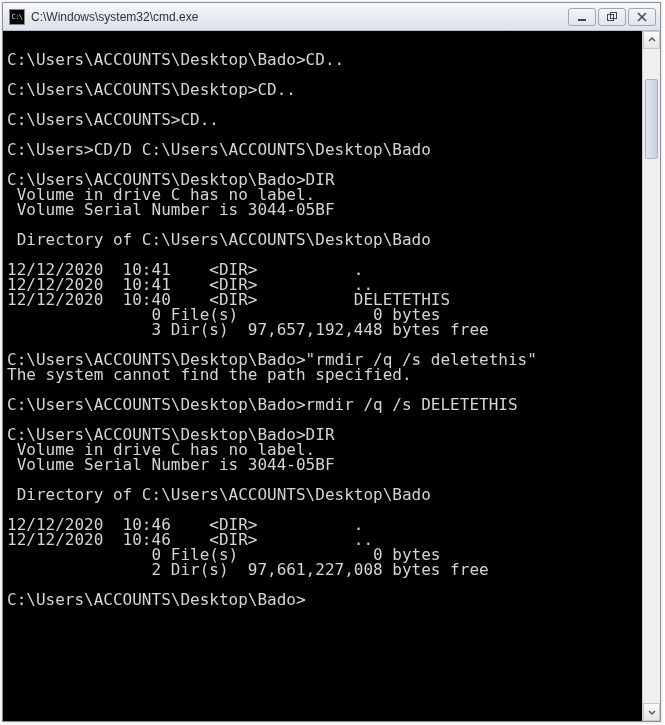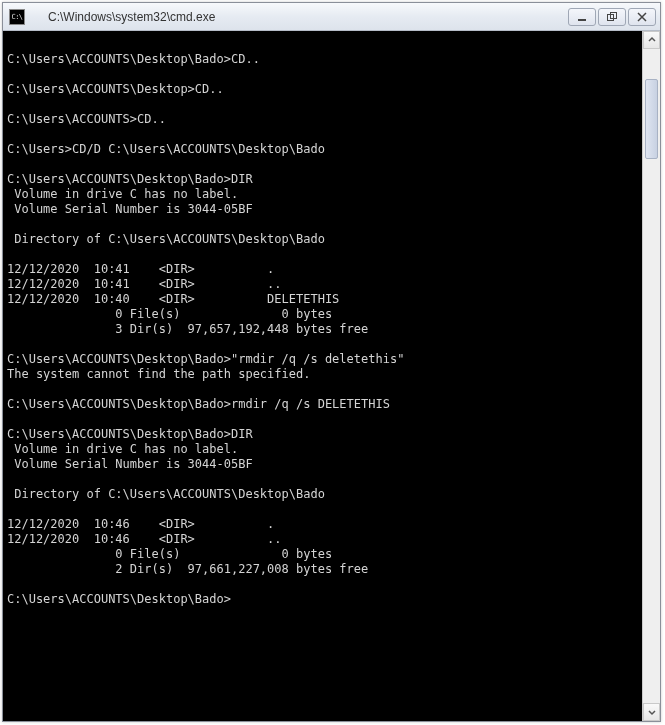--- a/index.html
+++ b/index.html
@@ -41,21 +41,20 @@
       color: #ddd;
       font-family: monospace;
       letter-spacing: -0.5px;
     }
     .title-text {
       flex: 1;
       font-size: 12px;
       color: #333;
       white-space: nowrap;
       overflow: hidden;
-      margin-left: 17px;
     }
     .win-controls {
       display: flex;
       gap: 2px;
     }
     .win-btn {
       width: 28px;
       height: 18px;
       border: 1px solid #9fa7b5;
       border-radius: 3px;
@@ -70,21 +69,21 @@
       flex: 1;
       background: #000;
       position: relative;
       overflow: hidden;
     }
     .terminal {
       position: absolute;
       inset: 0 18px 0 0;
       padding: 6px 4px 6px 4px;
       font-family: "Lucida Console", Consolas, monospace;
-      font-size: 12px;
+      font-size: 16px;
       line-height: 15px;
       color: #d4d4d4;
       white-space: pre;
       overflow: hidden;
     }
     .line { white-space: pre; display: block; }
     .scrollbar {
       position: absolute;
       right: 0; top: 0; bottom: 0;
       width: 18px;

